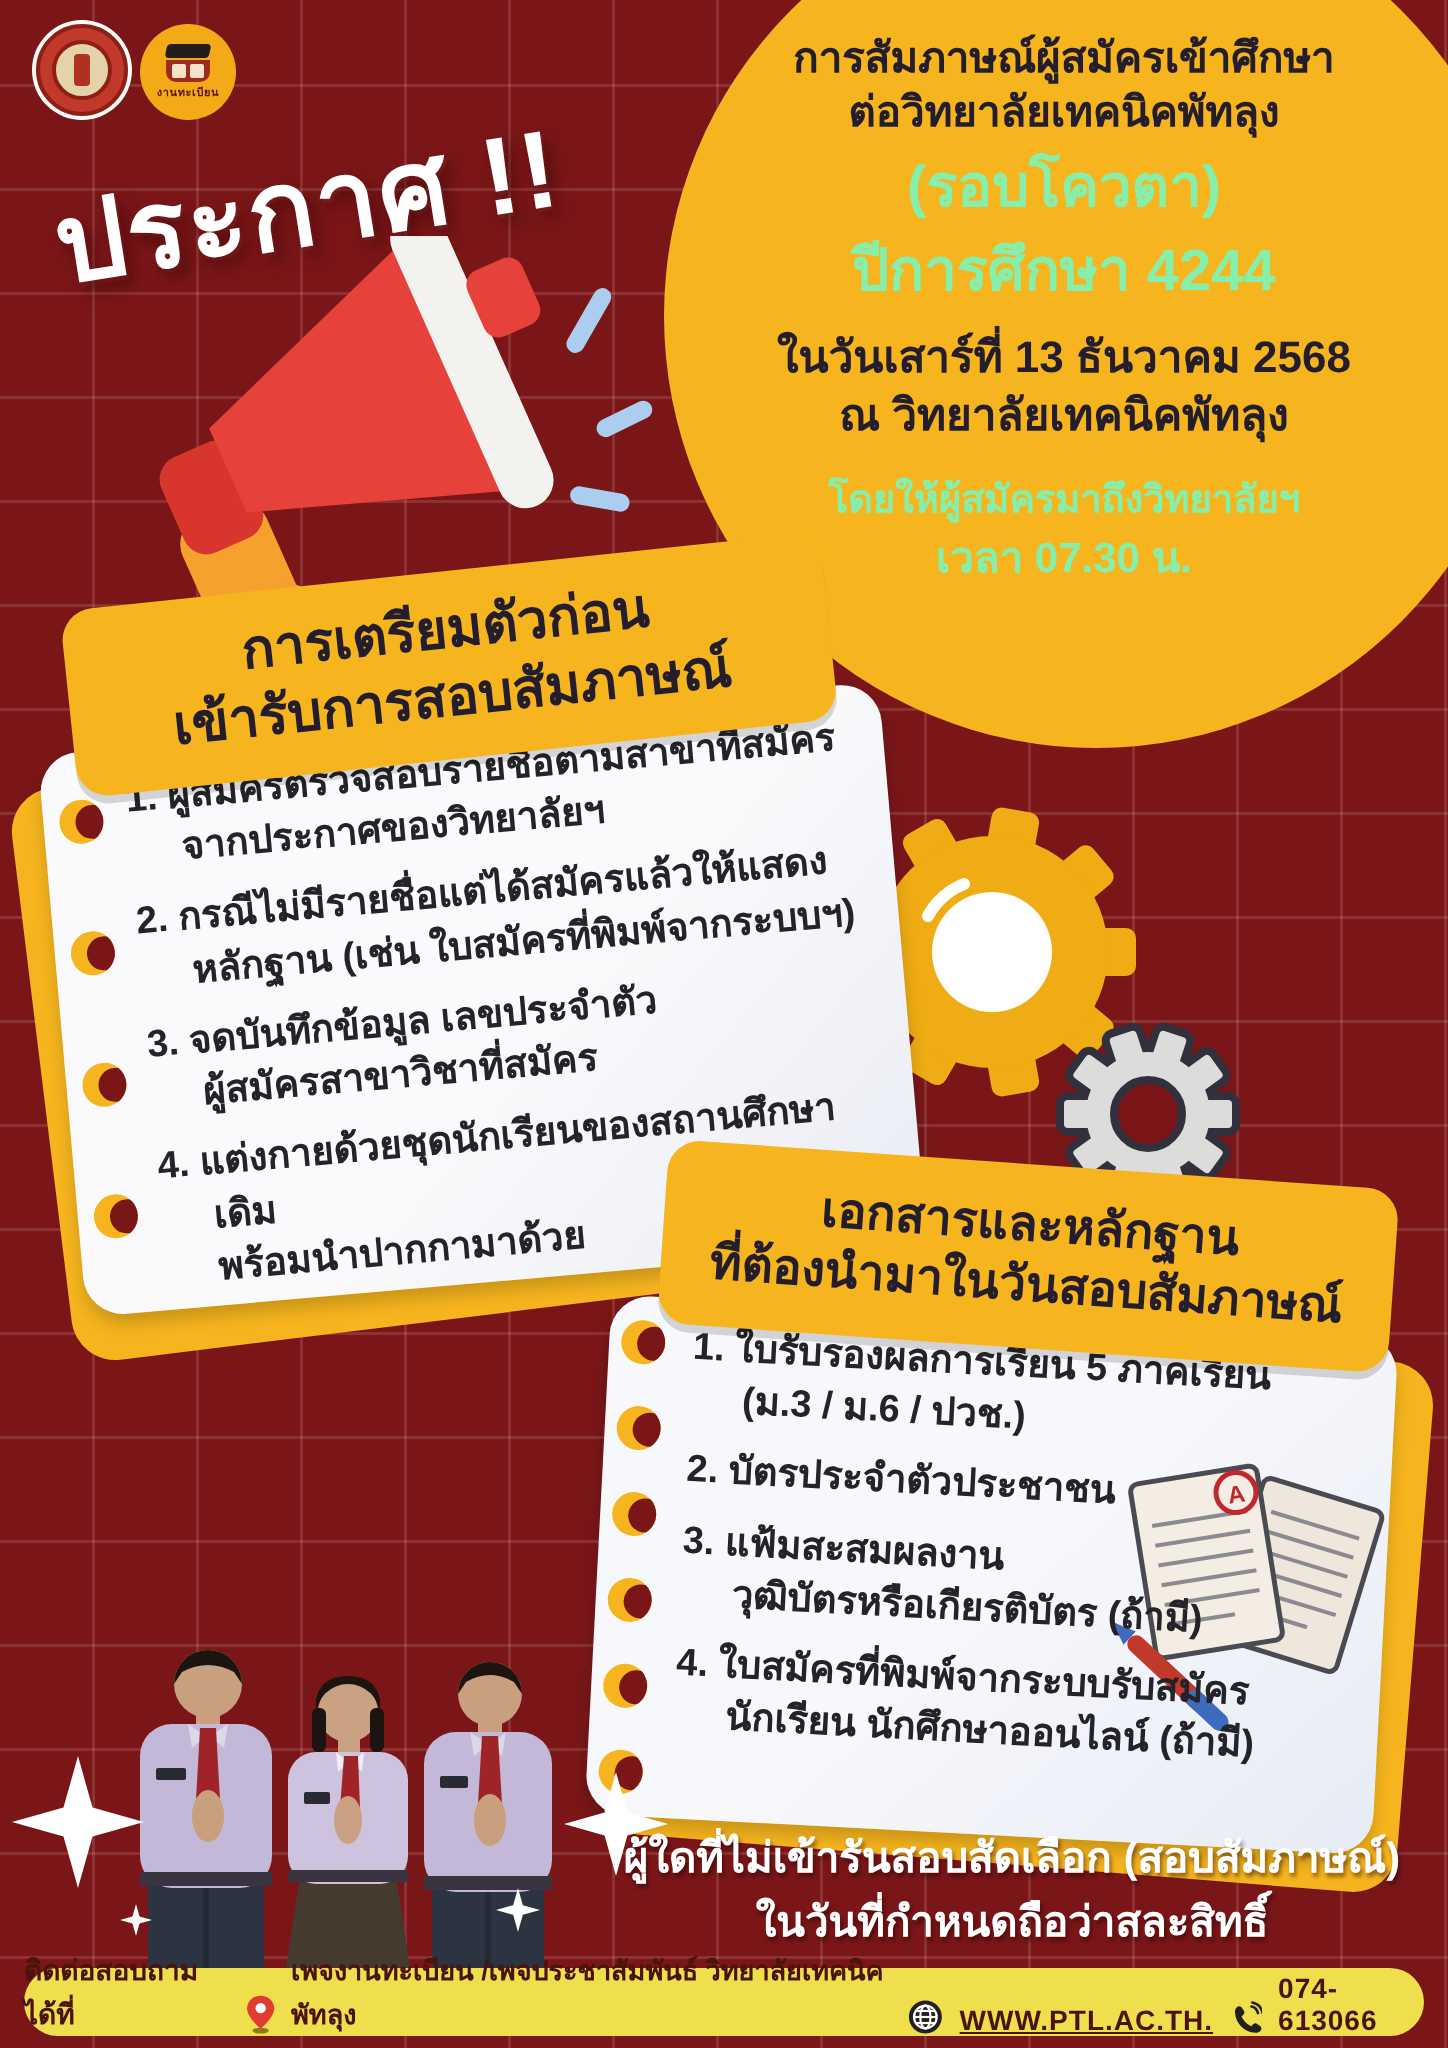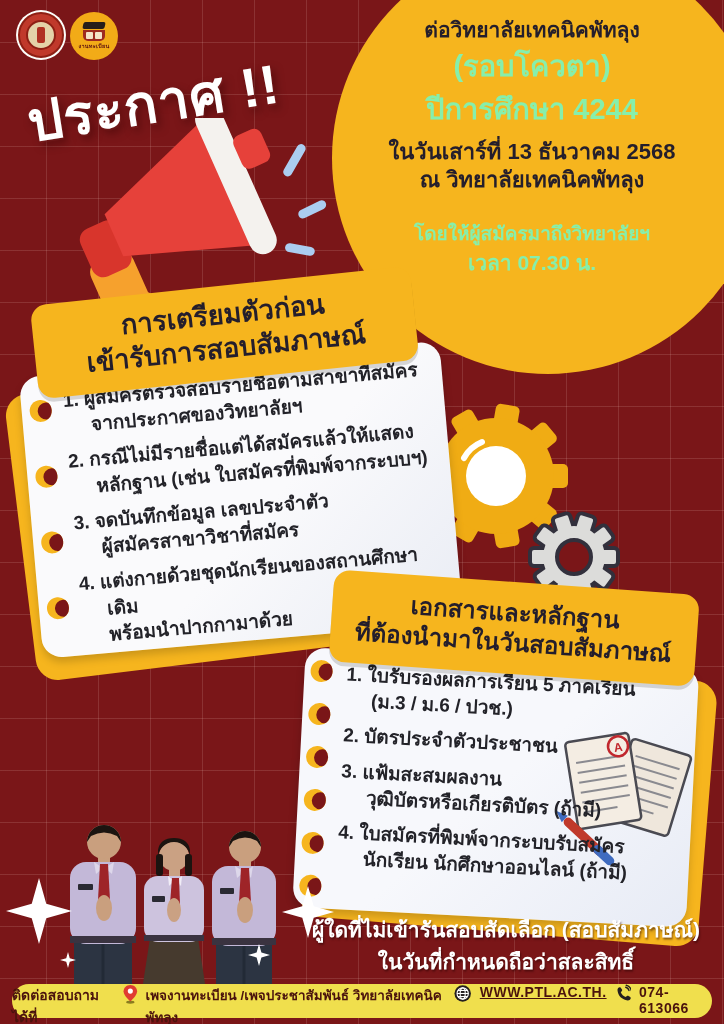--- a/index.html
+++ b/index.html
@@ -60,41 +60,42 @@
   .bullet:after{content:"";position:absolute;right:-3px;top:3px;width:17px;height:17px;border-radius:50%;background:#7a1618;}
   .content{position:absolute;color:#232329;font-weight:600;}
   .card1 .content{left:42px;top:14px;width:370px;font-size:19px;line-height:1.38;}
   .card2 .content{left:42px;top:12px;width:344px;font-size:19px;line-height:1.38;}
   .item{white-space:pre-line;padding-left:26px;text-indent:-26px;margin-bottom:9px;}
 
   
   .warning{left:292px;top:914px;width:428px;text-align:center;color:#ffffff;font-weight:700;
     font-size:21px;line-height:1.5;white-space:pre-line;text-shadow:1px 2px 2px rgba(40,0,0,.5);}
   .footer{left:12px;top:984px;width:700px;height:34px;background:#f0df4d;border-radius:17px;
-    display:flex;align-items:flex-start;justify-content:center;gap:8px;color:#4a130d;font-weight:700;}
+    display:flex;align-items:flex-end;justify-content:center;gap:8px;color:#4a130d;font-weight:700;}
   .f-label{font-size:14px;}
   .f-pages{font-size:13.5px;}
   .f-site{font-size:14px;text-decoration:underline;letter-spacing:.5px;}
   .f-phone{font-size:14px;letter-spacing:.5px;}
 
   
   .sparkle{position:absolute;background:#ffffff;
     clip-path:polygon(50% 0%,61% 39%,100% 50%,61% 61%,50% 100%,39% 61%,0% 50%,39% 39%);}
 </style>
 </head>
 <body>
 
 <div class="abs bubble"></div>
 <div class="abs bubble-text">
+  <div class="bt-dark t22">การสัมภาษณ์ผู้สมัครเข้าศึกษา</div>
   <div class="bt-dark t22">ต่อวิทยาลัยเทคนิคพัทลุง</div>
   <div class="bt-red t30">(รอบโควตา)</div>
   <div class="bt-red t30">ปีการศึกษา 4244</div>
   <div class="bt-dark t23" style="margin-top:9px;">ในวันเสาร์ที่ 13 ธันวาคม 2568</div>
   <div class="bt-dark t23">ณ วิทยาลัยเทคนิคพัทลุง</div>
-  <div class="bt-red t20" style="margin-top:27px;">โดยให้ผู้สมัครมาถึงวิทยาลัยฯ</div>
+  <div class="bt-red t20" style="margin-top:17px;">โดยให้ผู้สมัครมาถึงวิทยาลัยฯ</div>
   <div class="bt-red t22" style="margin-top:2px;">เวลา 07.30 น.</div>
 </div>
 
 <div class="abs seal">
   <div class="seal-inner">
     <div class="seal-core">
         <div class="seal-glyph"></div>
       </div>
   </div>
 </div>

